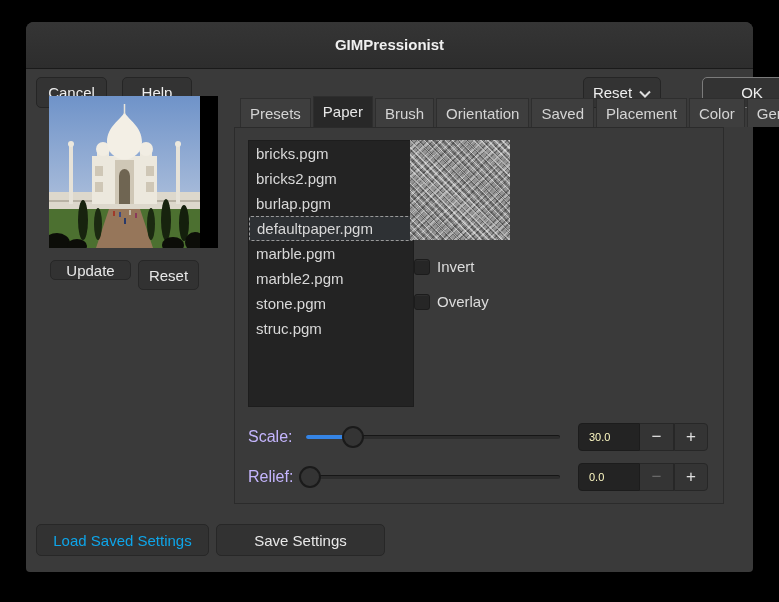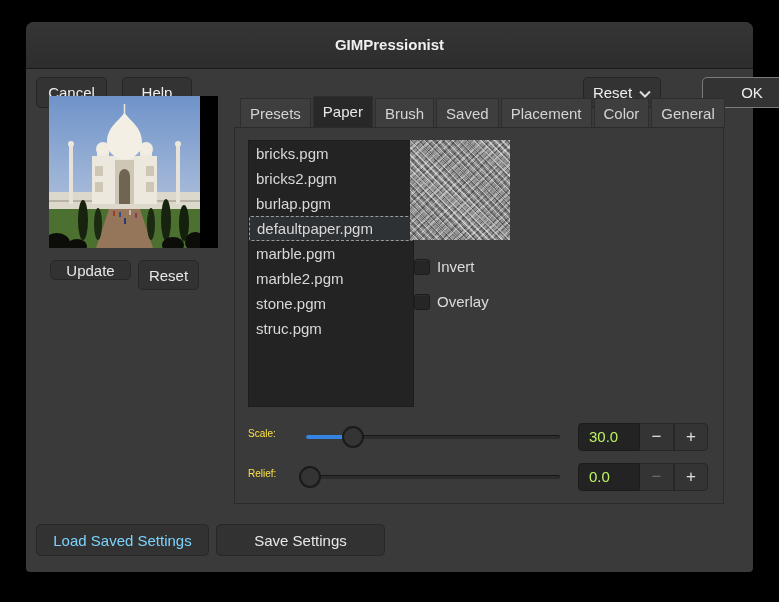--- a/index.html
+++ b/index.html
@@ -10,21 +10,21 @@
   
   .headerbar{position:absolute;left:0;top:0;width:727px;height:46px;
     background:linear-gradient(#353535,#2d2d2d);border-bottom:1px solid #1a1a1a;
     border-radius:8px 8px 0 0;}
   .hbtn{position:absolute;top:8px;height:31px;background:#333333;border:1px solid #252525;
     border-radius:5px;color:#eeeeee;font-size:15px;display:flex;align-items:center;
     justify-content:center;box-sizing:border-box;cursor:default;margin-top:47px;}
   .btn{position:absolute;background:#323232;border:1px solid #272727;border-radius:5px;
     color:#e8e8e8;font-size:15px;display:flex;align-items:center;justify-content:center;
     box-sizing:border-box;cursor:default;}
-  .btn.disabled{color:#7dd3fc;}
+  .btn.disabled{color:#0ea5e9;}
   .title{position:absolute;left:0;top:0;width:727px;height:46px;line-height:46px;
     text-align:center;color:#f0f0f0;font-size:15px;font-weight:bold;}
   .chev{margin-left:7px;display:inline-block;}
   
   .preview-box{position:absolute;left:23px;top:74px;width:169px;height:152px;background:#000;overflow:hidden;}
   .preview-box svg{position:absolute;left:0;top:0;}
   
   .notebook{position:absolute;left:208px;top:105px;width:490px;height:377px;
     border:1px solid #2b2b2b;box-sizing:border-box;background:#3a3a3a;}
   .tabbar{position:absolute;left:214px;top:75px;height:30px;display:flex;align-items:flex-end;}
@@ -43,28 +43,28 @@
       repeating-linear-gradient(45deg, rgba(255,255,255,.45) 0 1px, rgba(0,0,0,0) 1px 5px),
       repeating-linear-gradient(-45deg, rgba(0,0,0,.28) 0 1px, rgba(255,255,255,0) 1px 4px),
       repeating-linear-gradient(48deg, rgba(0,0,0,.18) 0 2px, rgba(255,255,255,.14) 2px 6px),
       repeating-linear-gradient(-41deg, rgba(255,255,255,.22) 0 2px, rgba(0,0,0,.10) 2px 7px);}
   
   .check-row{position:absolute;display:flex;align-items:center;}
   .checkbox{width:16px;height:16px;background:#262626;border:1px solid #1c1c1c;border-radius:3px;
     box-sizing:border-box;box-shadow:inset 0 1px rgba(255,255,255,.04);}
   .check-label{margin-left:7px;color:#dcdcdc;font-size:15px;}
   
-  .slider-label{position:absolute;color:#fde047;font-size:10px;}
+  .slider-label{position:absolute;color:#c4b5fd;font-size:16px;}
   .track{position:absolute;height:4px;background:#2c2c2c;border-radius:2px;
     box-shadow:inset 0 1px rgba(0,0,0,.5);}
   .track-fill{position:absolute;height:4px;border-radius:2px;}
   .thumb{position:absolute;width:22px;height:22px;border-radius:50%;background:#343434;
     border:2px solid #1a1a1a;box-sizing:border-box;}
   .spin-entry{position:absolute;width:62px;height:28px;background:#232323;border:1px solid #1c1c1c;
-    border-radius:4px 0 0 4px;box-sizing:border-box;color:#bef264;font-size:15px;
+    border-radius:4px 0 0 4px;box-sizing:border-box;color:#fef9c3;font-size:11px;
     line-height:26px;padding-left:10px;}
   .spin-btn{position:absolute;width:34px;height:28px;background:#343434;border:1px solid #272727;
     box-sizing:border-box;color:#e0e0e0;font-size:17px;display:flex;align-items:center;
     justify-content:center;}
   .spin-btn.minus{border-radius:0;border-left:none;}
   .spin-btn.plus{border-radius:0 4px 4px 0;border-left:1px solid #272727;}
   .spin-btn.disabled{color:#6b6b6b;}
 </style>
 </head>
 <body>
@@ -143,20 +143,21 @@
       <span>Update</span>
     </div>
     <div class="btn" style="left:112px;top:238px;width:61px;height:30px;">
       <span>Reset</span>
     </div>
 
     <div class="tabbar">
       <div class="tab"><span>Presets</span></div>
       <div class="tab selected"><span>Paper</span></div>
       <div class="tab"><span>Brush</span></div>
+      <div class="tab"><span>Orientation</span></div>
       <div class="tab"><span>Saved</span></div>
       <div class="tab"><span>Placement</span></div>
       <div class="tab"><span>Color</span></div>
       <div class="tab"><span>General</span></div>
     </div>
     <div class="notebook"></div>
 
     <div class="paper-list">
       <div class="paper-item"><span>bricks.pgm</span></div>
       <div class="paper-item"><span>bricks2.pgm</span></div>

